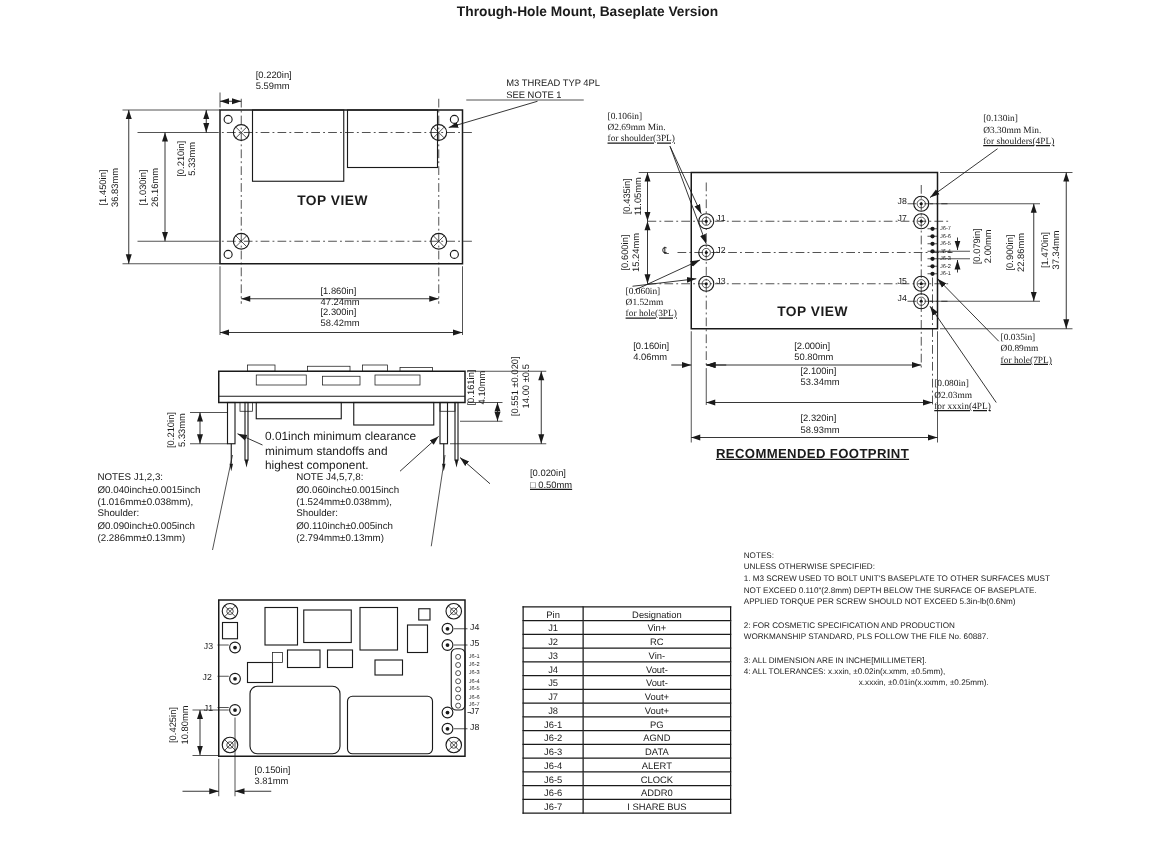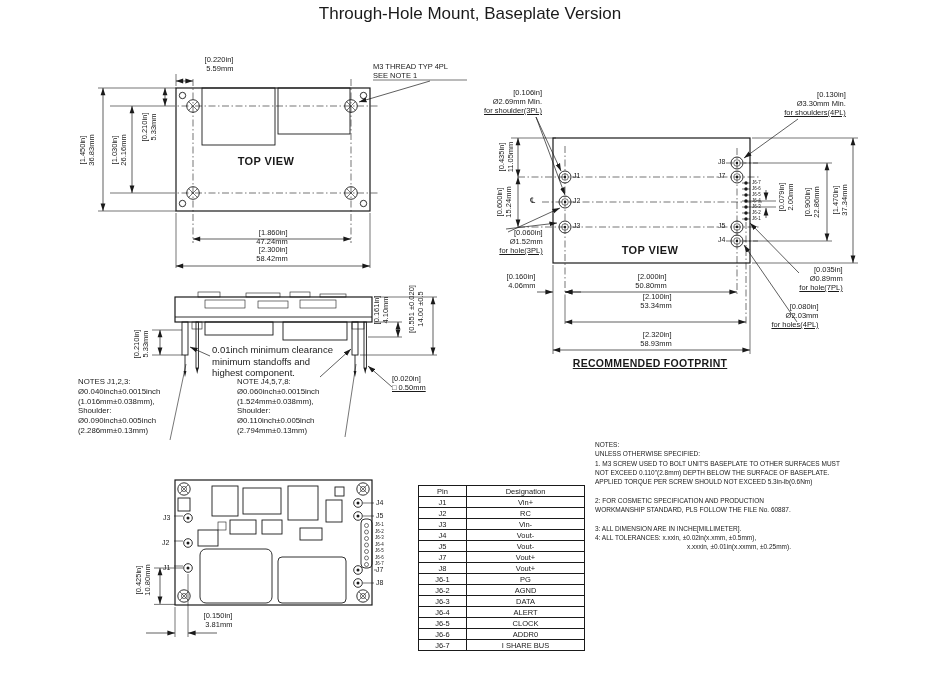--- a/index.html
+++ b/index.html
@@ -1,29 +1,29 @@
 <!DOCTYPE html>
 <html><head>
 <meta charset="utf-8">
 <style>
   html,body{margin:0;padding:0;background:#fff;}
   #page{position:relative;width:926px;height:685px;background:#fff;overflow:hidden;
         font-family:"Liberation Sans","DejaVu Sans",sans-serif;color:#1a1a1a;}
   #lines{position:absolute;left:0;top:0;}
   .t{position:absolute;white-space:nowrap;}
-  .title{left:470px;top:4px;transform:translateX(-50%);font-weight:normal;font-size:17px;}
-  .hdim{transform:translateX(-50%);text-align:right;font-size:7.5px;line-height:9px;}
+  .title{left:470px;top:4px;transform:translateX(-50%);font-weight:bold;font-size:11px;}
+  .hdim{transform:translateX(-50%);text-align:left;font-size:7.5px;line-height:9px;}
   .vdim{transform:translate(-50%,-50%) rotate(-90deg);text-align:center;font-size:7.5px;line-height:9px;}
-  .co{transform:translateX(-50%);text-align:right;font-size:7.5px;line-height:9px;}
+  .co{transform:translateX(-50%);text-align:left;font-size:7.5px;line-height:9px;font-family:Liberation Serif, serif;}
   .ul{text-decoration:underline;}
   .vl{font-weight:bold;font-size:11px;letter-spacing:.4px;transform:translateX(-50%);}
   .fpt{font-weight:bold;font-size:10.5px;letter-spacing:.3px;transform:translateX(-50%);text-decoration:underline;}
   .pl{font-size:7px;}
   .pls{font-size:4.5px;line-height:5px;}
-  .note2{font-size:7.5px;line-height:9px;}
+  .note2{font-size:7.5px;line-height:9px;margin-left:32px;}
   .blk{font-size:7.8px;line-height:9.8px;}
   .clr{font-size:9.5px;line-height:11.5px;}
   .clsym{font-size:8px;font-family:"DejaVu Sans",sans-serif;}
   
   .oln{fill:none;stroke:#1a1a1a;stroke-width:1.2;}
   .ln{fill:none;stroke:#1a1a1a;stroke-width:0.9;}
   .th{fill:none;stroke:#1a1a1a;stroke-width:0.6;}
   .cl{fill:none;stroke:#1a1a1a;stroke-width:0.6;stroke-dasharray:7 2.5 1.5 2.5;}
   .dl{fill:none;stroke:#1a1a1a;stroke-width:0.7;marker-start:url(#aS);marker-end:url(#aE);}
   .dlE{fill:none;stroke:#1a1a1a;stroke-width:0.7;marker-end:url(#aE);}
@@ -332,24 +332,24 @@
 </div>
 <div class="t vdim" style="left:840px;top:200px">
   <div>[1.470in]</div>
   <div>37.34mm</div>
 </div>
 <div class="t co" style="left:821px;top:265px">
   <div>[0.035in]</div>
   <div>Ø0.89mm</div>
   <div class="ul">for hole(7PL)</div>
 </div>
-<div class="t co" style="left:795px;top:302px">
+<div class="t co" style="left:770px;top:302px">
   <div>[0.080in]</div>
   <div>Ø2.03mm</div>
-  <div class="ul">for holes(4PL)</div>
+  <div class="ul">for xxxin(4PL)</div>
 </div>
 <div class="t vl" style="left:650px;top:244px">TOP VIEW</div>
 <div class="t fpt" style="left:650px;top:357px">RECOMMENDED FOOTPRINT</div>
 
 <div class="t vdim" style="left:141px;top:344px">
   <div>[0.210in]</div>
   <div>5.33mm</div>
 </div>
 <div class="t clr" style="left:212px;top:344px">
   <div>0.01inch minimum clearance</div>

